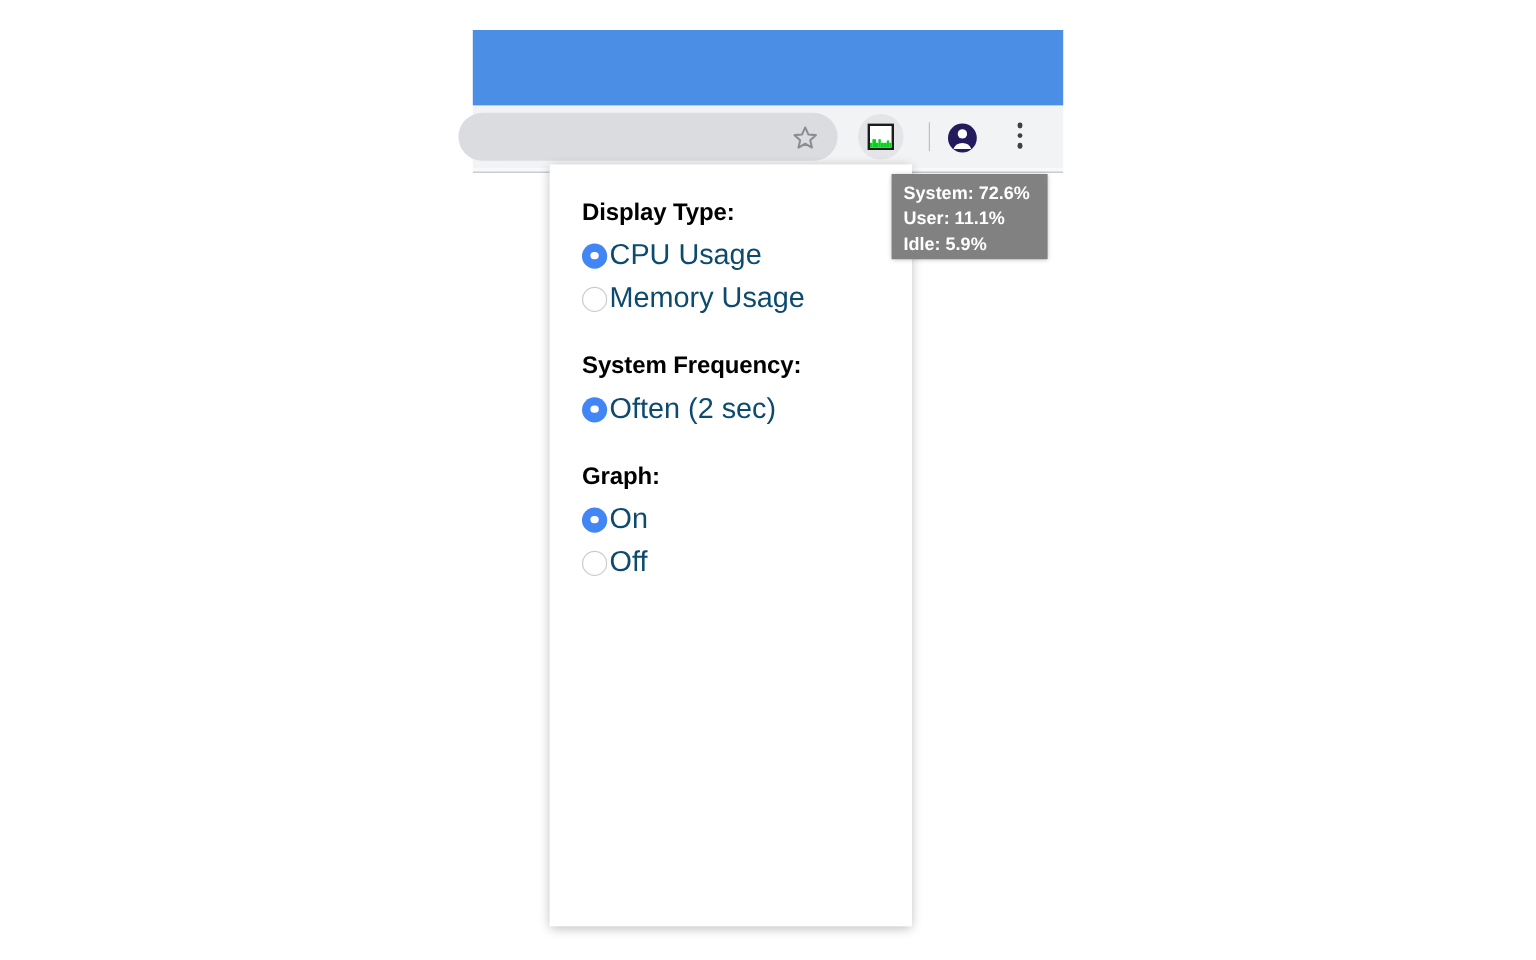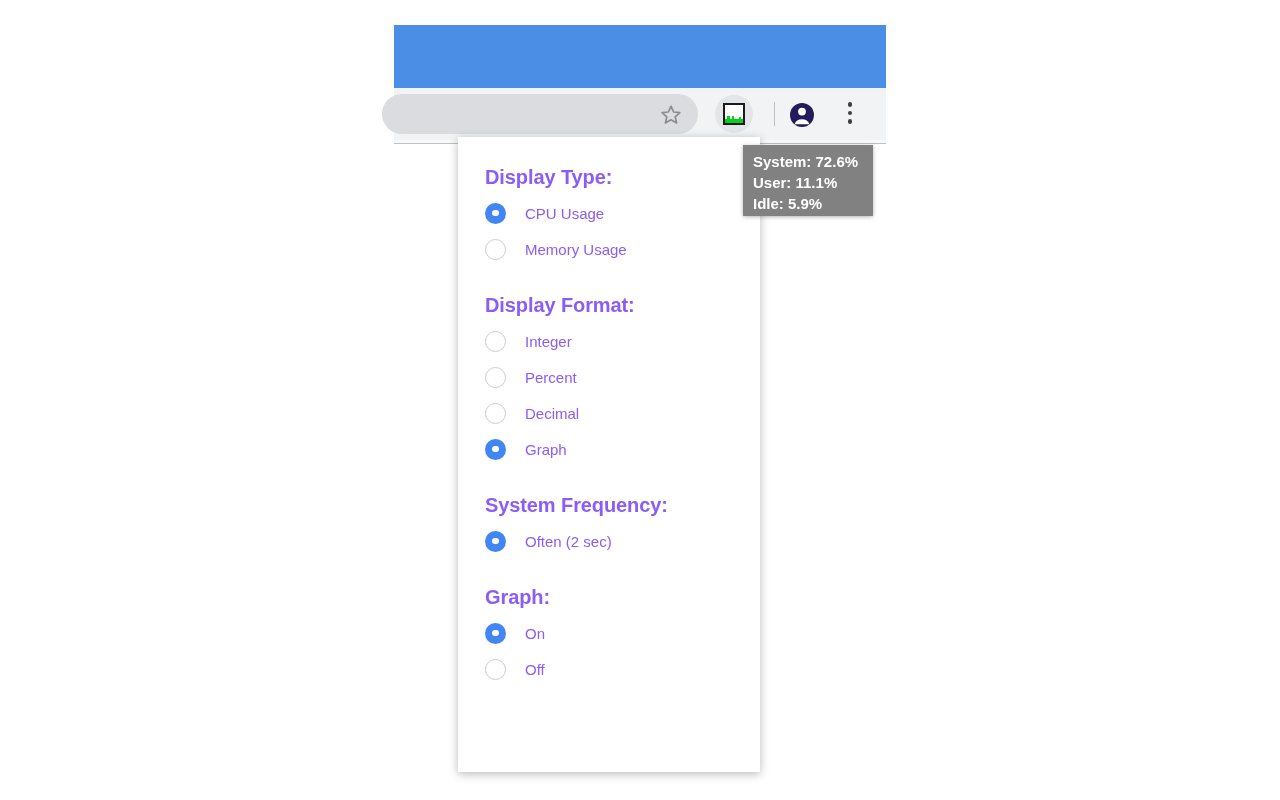--- a/index.html
+++ b/index.html
@@ -166,21 +166,21 @@
 
   .popup-body {
     padding: 30px 0 0 27px;
   }
 
   .group { margin-bottom: 6px; }
 
   .group-title {
     font-size: 20px;
     font-weight: bold;
-    color: #8b5cf6;
+    color: #000000;
     line-height: 1;
     margin: 0 0 8px 0;
     letter-spacing: -0.1px;
   }
 
   .group.spaced { margin-top: 28px; }
 
   .option-row {
     display: flex;
     align-items: center;
@@ -210,23 +210,23 @@
     top: 50%;
     width: 6.5px;
     height: 6.5px;
     margin-left: -3.25px;
     margin-top: -3.25px;
     border-radius: 50%;
     background: #ffffff;
   }
 
   .option-label {
-    font-size: 15px;
-    color: #8b5cf6;
-    margin-left: 19px;
+    font-size: 24px;
+    color: #0c4a6e;
+    margin-left: 2px;
     line-height: 1;
     white-space: nowrap;
   }
 
   
   .tooltip {
     position: absolute;
     left: 743px;
     top: 145px;
     width: 130px;
@@ -309,39 +309,20 @@
         <div class="option-row">
           <span class="radio on"></span>
           <span class="option-label">CPU Usage</span>
         </div>
         <div class="option-row">
           <span class="radio off"></span>
           <span class="option-label">Memory Usage</span>
         </div>
       </div>
 
-      <div class="group spaced">
-        <div class="group-title">Display Format:</div>
-        <div class="option-row">
-          <span class="radio off"></span>
-          <span class="option-label">Integer</span>
-        </div>
-        <div class="option-row">
-          <span class="radio off"></span>
-          <span class="option-label">Percent</span>
-        </div>
-        <div class="option-row">
-          <span class="radio off"></span>
-          <span class="option-label">Decimal</span>
-        </div>
-        <div class="option-row">
-          <span class="radio on"></span>
-          <span class="option-label">Graph</span>
-        </div>
-      </div>
 
       <div class="group spaced">
         <div class="group-title">System Frequency:</div>
         <div class="option-row">
           <span class="radio on"></span>
           <span class="option-label">Often (2 sec)</span>
         </div>
       </div>
 
       <div class="group spaced">

